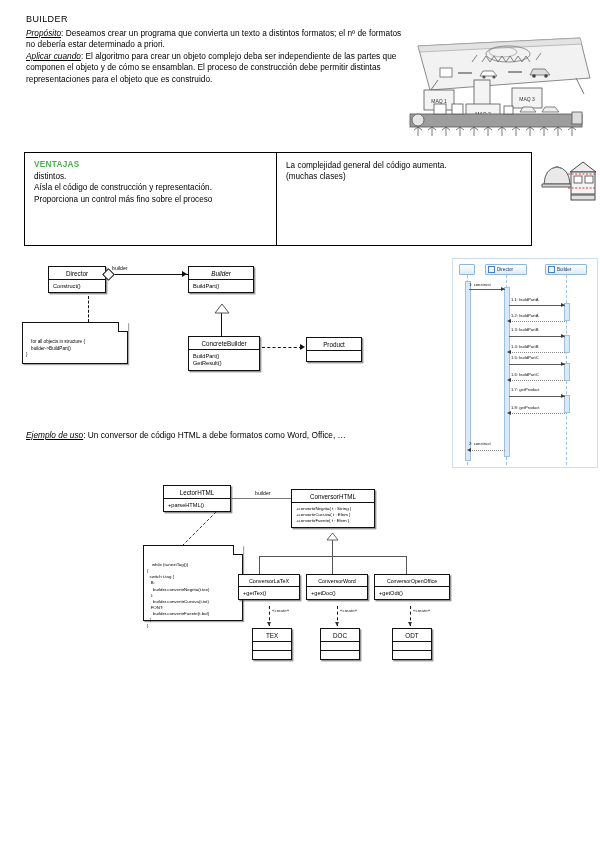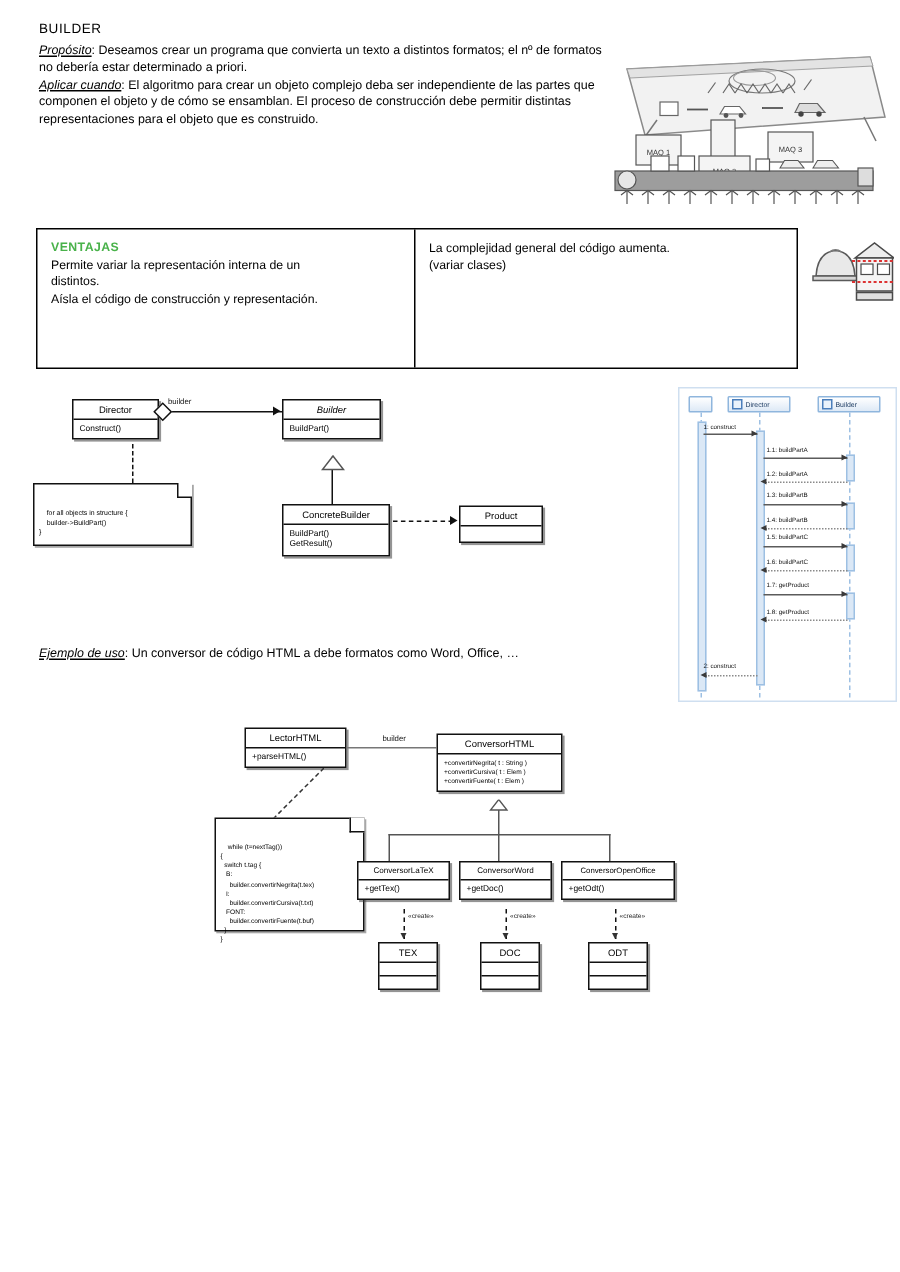--- a/index.html
+++ b/index.html
@@ -132,27 +132,27 @@
       </g>
       <path d="M116,94 l3,-5 h9 l4,5 z" fill="#eee" stroke="#555" stroke-width=".7"></path>
       <path d="M138,94 l3,-5 h10 l4,5 z" fill="#eee" stroke="#555" stroke-width=".7"></path>
       <rect x="168" y="94" width="10" height="12" fill="#ddd" stroke="#555" stroke-width=".8"></rect>
     </svg>
   </div>
 
   <div class="prosbox">
     <div class="cell left">
       <h4 class="adv">VENTAJAS</h4>
-      <div class="line">Permite variar la representación interna de un</div>
       <div class="line">distintos.</div>
       <div class="line">Aísla el código de construcción y representación.</div>
+      <div class="line">Proporciona un control más fino sobre el proceso</div>
     </div>
     <div class="cell right">
       <div class="line">La complejidad general del código aumenta.</div>
-      <div class="line">(variar clases)</div>
+      <div class="line">(muchas clases)</div>
     </div>
   </div>
 
   <div class="pic" style="left:540px;top:150px;width:56px;height:56px;">
     <svg width="56" height="56" viewBox="0 0 56 56">
 
       <g>
         <path d="M4,34 q1,-16 13,-17 q12,1 13,17 z" fill="#e9e9e9" stroke="#5a5a5a" stroke-width="1"></path>
         <path d="M2,34 h30 v3 h-30 z" fill="#d6d6d6" stroke="#5a5a5a" stroke-width="1"></path>
         <path d="M13,18 q4,-3 8,0" fill="none" stroke="#7a7a7a" stroke-width=".9"></path>

